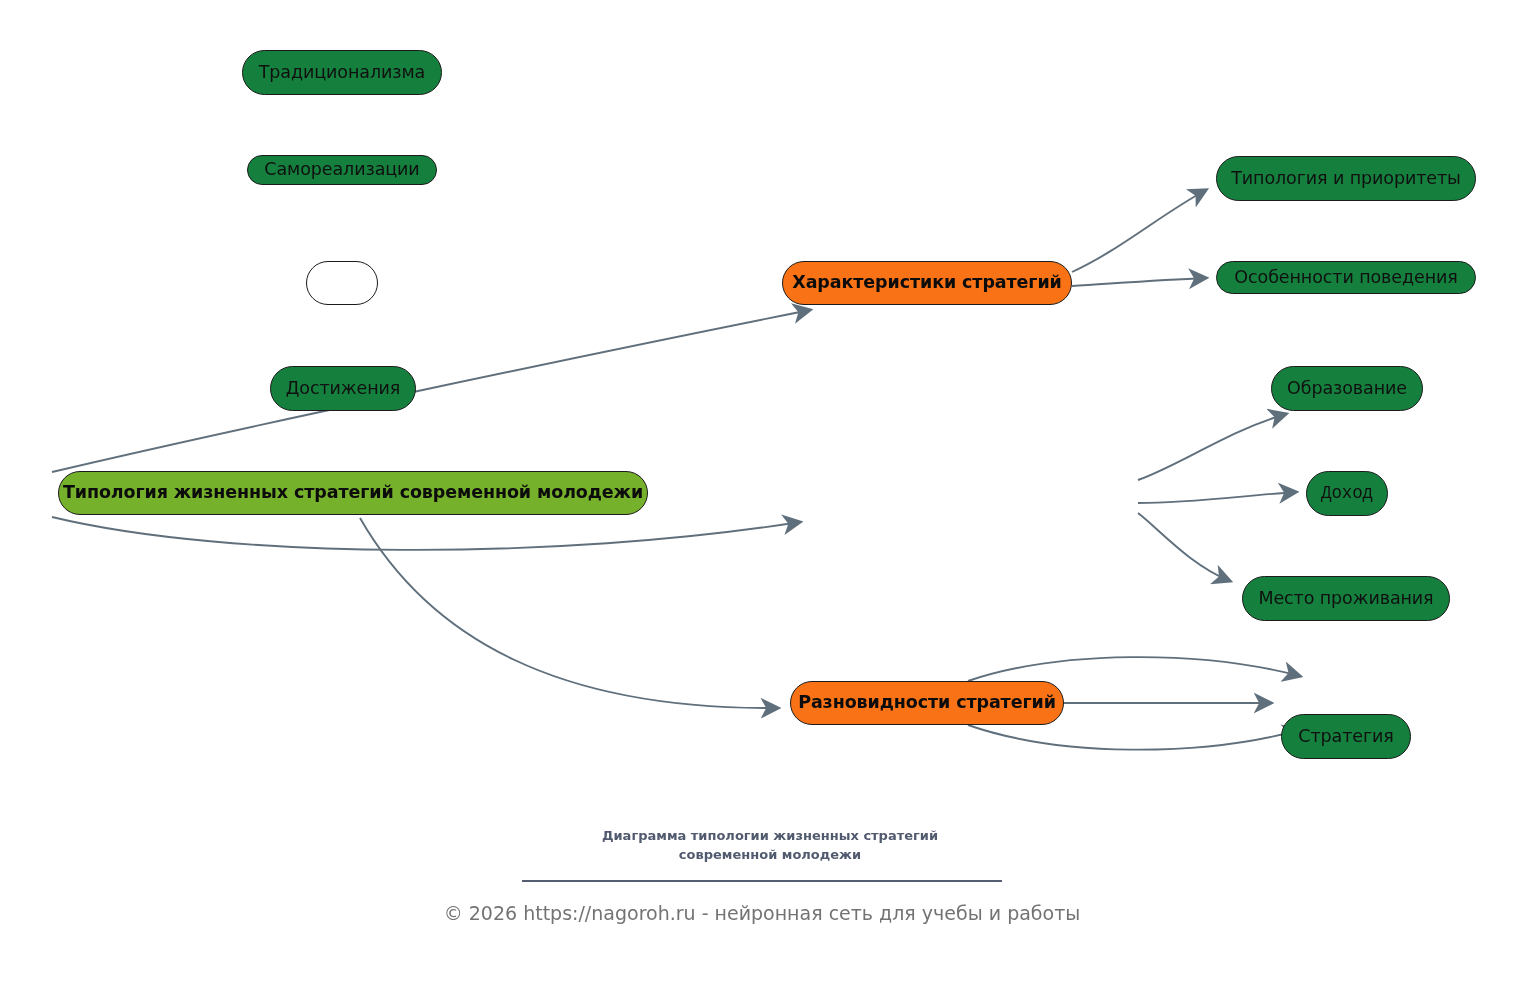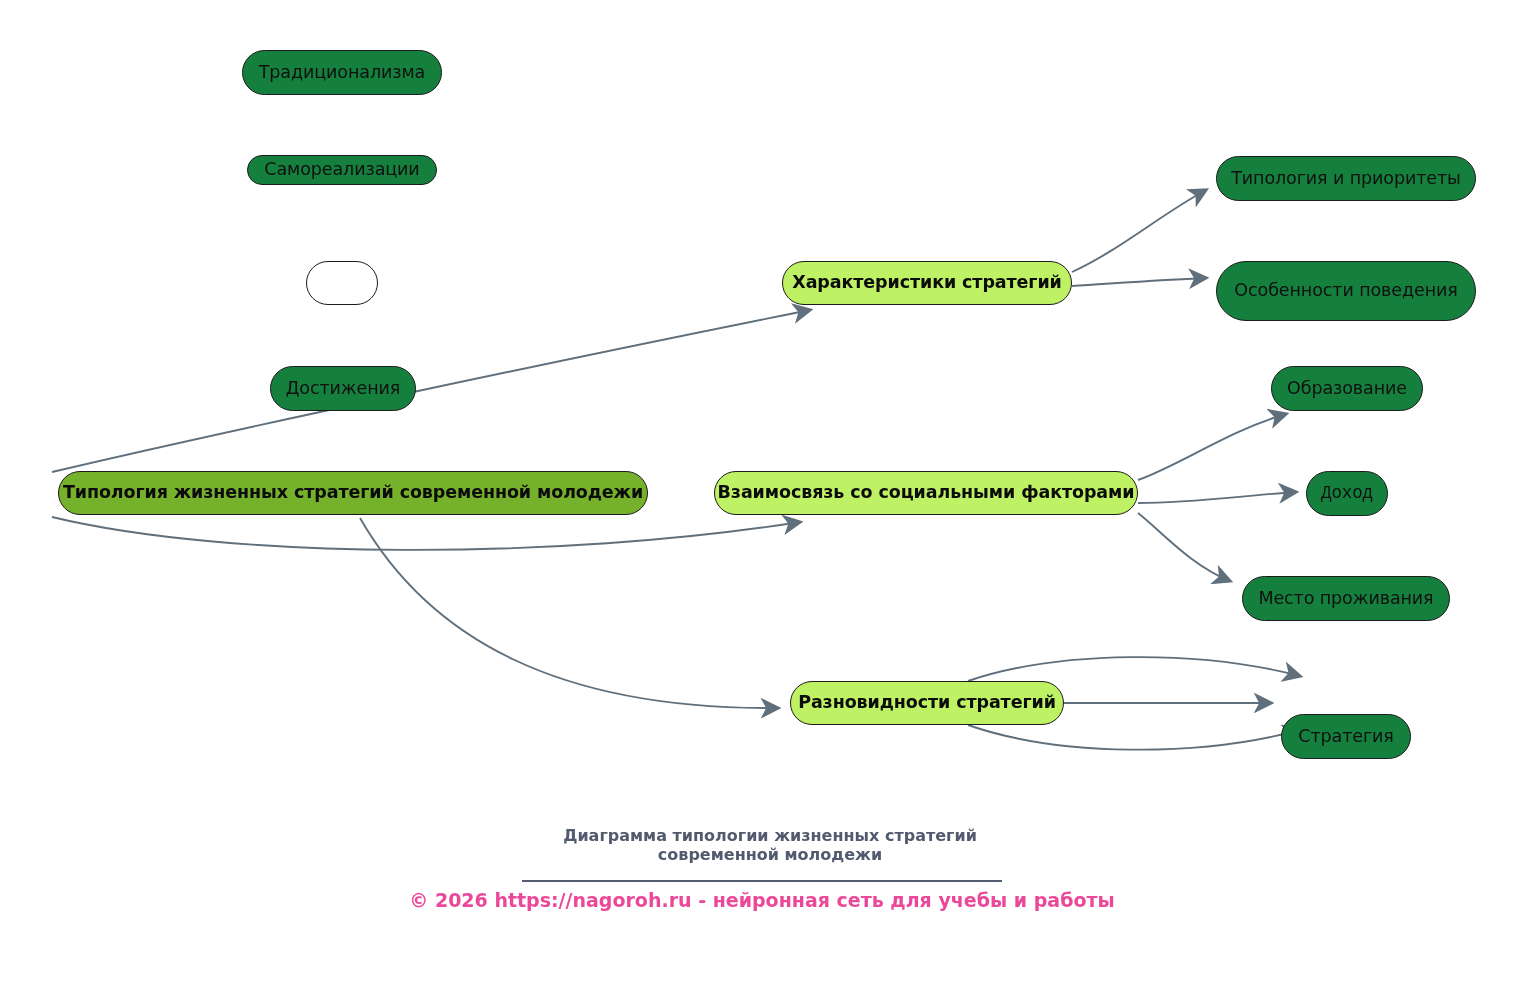--- a/index.html
+++ b/index.html
@@ -45,56 +45,56 @@
   }
   .node-root {
     background: #76b12b;
     border: 1.8px solid #1b1b1b;
     color: #0c0c0c;
     font-size: 17.5px;
     font-weight: 700;
     margin-left: 12px;
   }
   .node-branch {
-    background: #bef264;
+    background: #f97316;
     border: 1.8px solid #1b1b1b;
     color: #0c0c0c;
     font-size: 17.5px;
     font-weight: 700;
   }
   .node-empty {
     background: #ffffff;
     border: 1.6px solid #1b1b1b;
   }
   #footer {
     position: absolute;
     left: 0;
     top: 826px;
     width: 1524px;
     text-align: center;
   }
   #footer-title {
     color: #515a6e;
-    font-size: 16px;
+    font-size: 13px;
     font-weight: 700;
     line-height: 19px;
     white-space: pre-line;
     margin-left: 16px;
   }
   #footer-rule {
     width: 480px;
     height: 0;
     margin: 16px auto 0 auto;
     border-top: 2px solid #555e70;
   }
   #footer-credit {
-    margin-top: 7px;
-    color: #ec4899;
+    margin-top: 20px;
+    color: #737373;
     font-size: 19px;
-    font-weight: 700;
+    font-weight: 400;
   }
 </style>
 </head>
 <body>
 
 <div id="canvas">
 
   <svg id="edge-layer" viewBox="0 0 1524 1003" width="1524" height="1003">
     <defs>
       <marker id="arrow" viewBox="0 0 12 12" refX="10" refY="6" markerWidth="11" markerHeight="11" orient="auto-start-reverse">
@@ -133,33 +133,30 @@
   </div>
 
   <div class="node node-root" style="left:46px; top:471px; width:590px; height:44px;">
     <span>Типология жизненных стратегий современной молодежи</span>
   </div>
 
   <div class="node node-branch" style="left:782px; top:261px; width:290px; height:44px;">
     <span>Характеристики стратегий</span>
   </div>
 
-  <div class="node node-branch" style="left:714px; top:471px; width:424px; height:44px;">
-    <span>Взаимосвязь со социальными факторами</span>
-  </div>
 
   <div class="node node-branch" style="left:790px; top:681px; width:274px; height:44px;">
     <span>Разновидности стратегий</span>
   </div>
 
   <div class="node node-plain" style="left:1216px; top:156px; width:260px; height:45px;">
     <span>Типология и приоритеты</span>
   </div>
 
-  <div class="node node-plain" style="left:1216px; top:261px; width:260px; height:60px;">
+  <div class="node node-plain" style="left:1216px; top:261px; width:260px; height:33px;">
     <span>Особенности поведения</span>
   </div>
 
   <div class="node node-plain" style="left:1271px; top:366px; width:152px; height:45px;">
     <span>Образование</span>
   </div>
 
   <div class="node node-plain" style="left:1306px; top:471px; width:82px; height:45px;font-family:Liberation Mono, monospace;">
     <span>Доход</span>
   </div>

